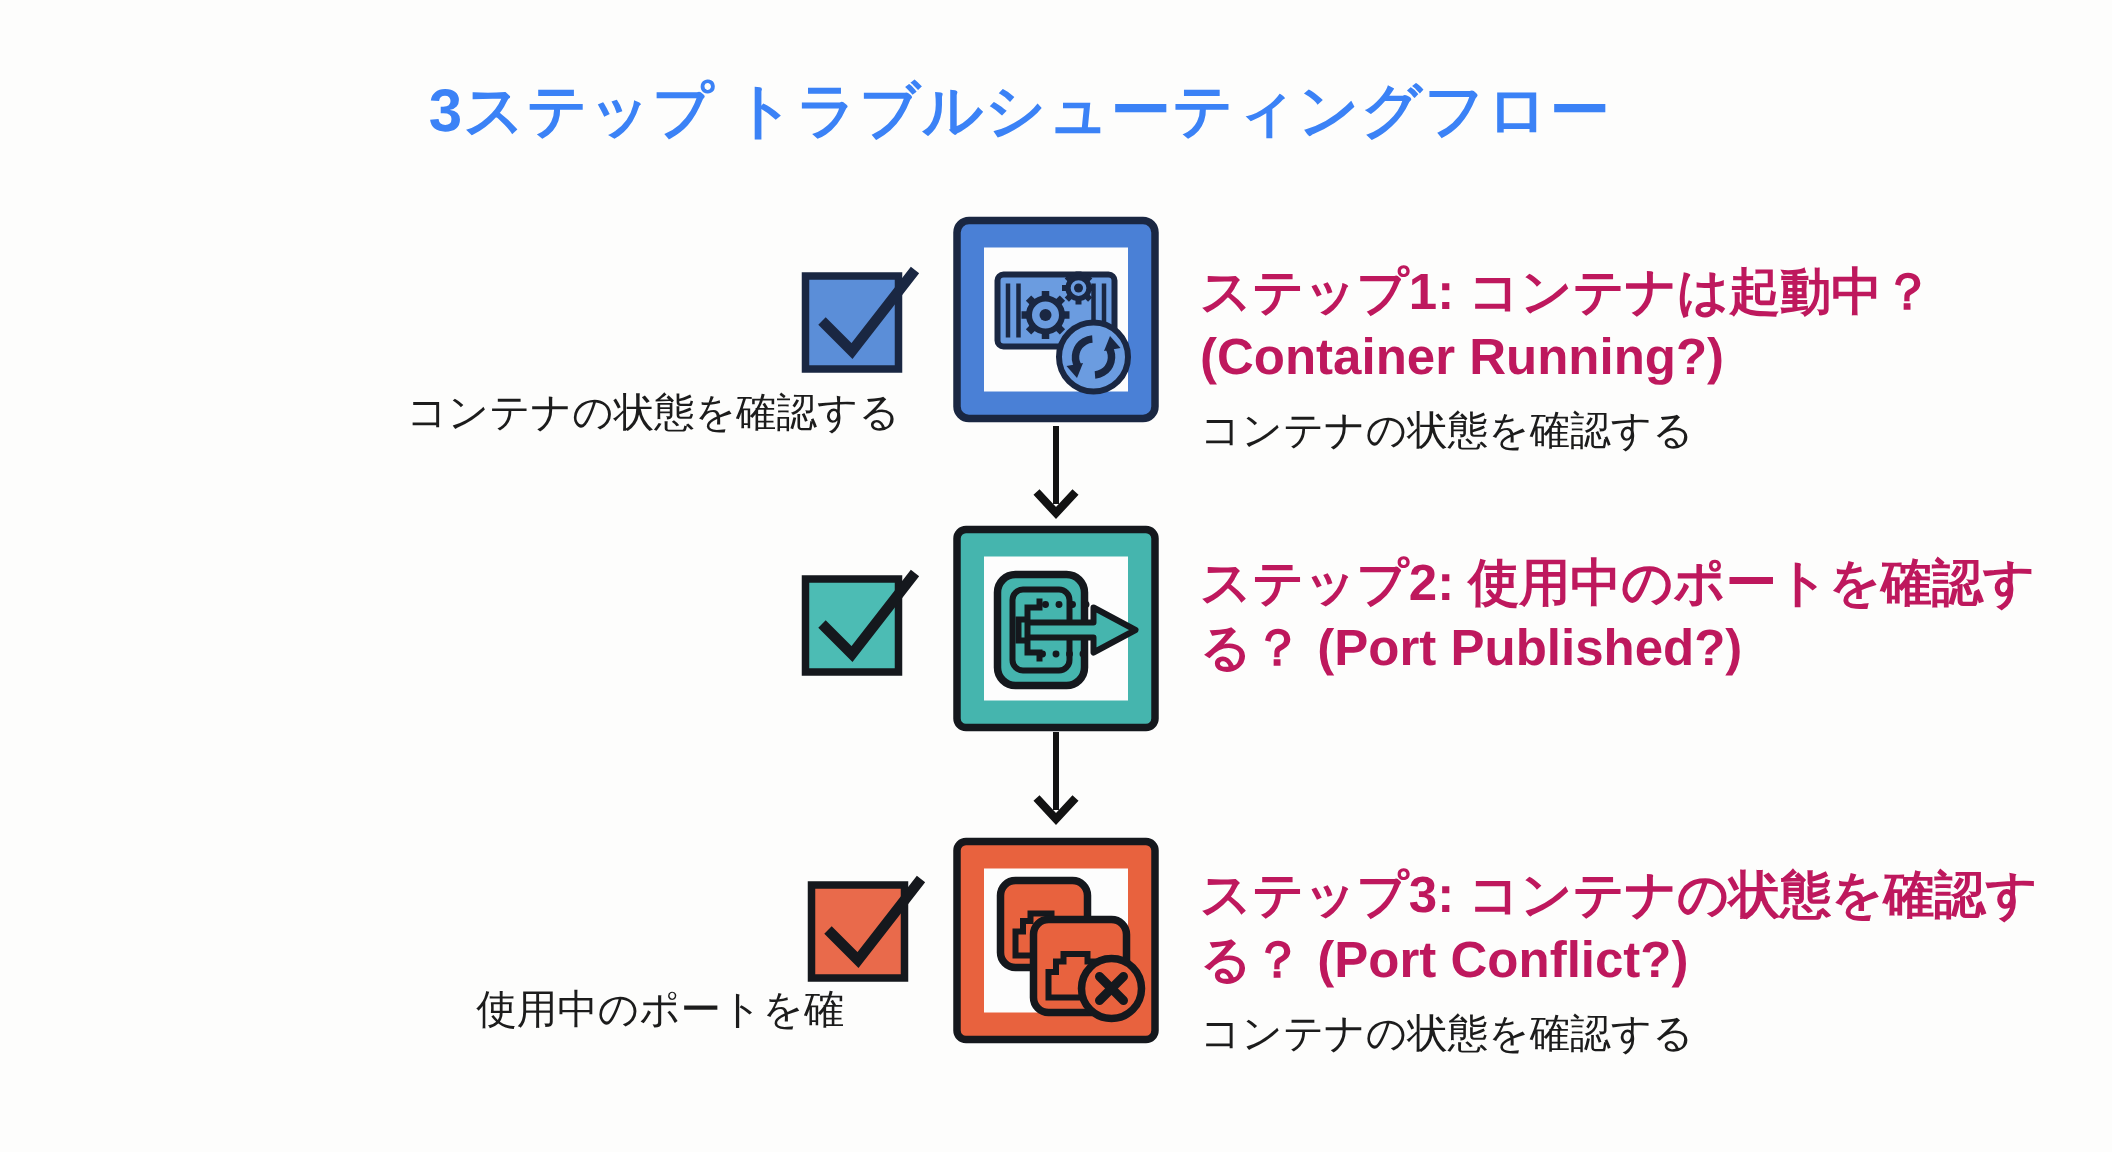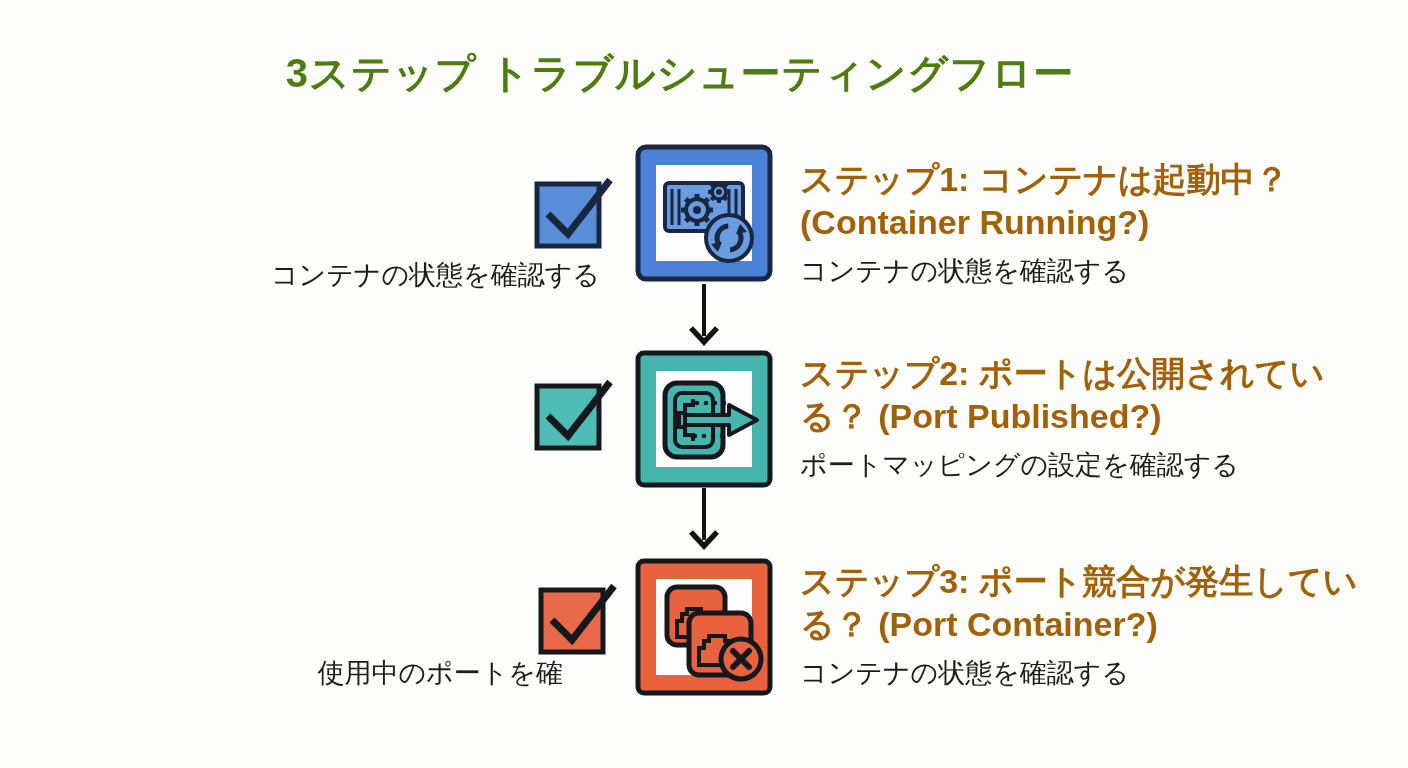--- a/index.html
+++ b/index.html
@@ -5,21 +5,21 @@
   html,body { margin:0; padding:0; }
   .canvas {
     position:relative; width:1408px; height:768px;
     background: var(--background, #fdfdfc);
     font-family: "Liberation Sans", sans-serif;
     color:#151515; overflow:hidden;
   }
   .title {
     position:absolute; top:46px; left:0; width:1360px; margin:0;
     text-align:center; font-size:40px; font-weight:800; letter-spacing:1px;
-    color:#4d7c0f;
+    color:#3b82f6;
   }
   .checkbox { position:absolute; width:84px; height:84px; overflow:visible; }
   .cb-box   { stroke: var(--ink); stroke-width:5; }
   .cb-check { fill:none; stroke: var(--ink); stroke-width:7; }
   .cb1 { left:532px; top:170px; }
   .cb1 .cb-box { fill: var(--checkbox-blue); stroke: var(--ink-navy); }
   .cb1 .cb-check { stroke: var(--ink-navy); }
   .cb2 { left:532px; top:372px; }
   .cb2 .cb-box { fill: var(--checkbox-teal); }
   .cb3 { left:536px; top:576px; }
@@ -41,21 +41,21 @@
   .blue-fill  { fill: var(--accent-blue-light); stroke: var(--ink-navy); }
   .navy-line  { stroke: var(--ink-navy); }
   .navy-fill  { fill: var(--ink-navy); }
   .teal-shape   { fill: var(--accent-teal);   stroke: var(--ink); }
   .orange-shape { fill: var(--accent-orange); stroke: var(--ink); }
   .ink-line { stroke: var(--ink); fill:none; }
   .ink-dot  { fill: var(--ink); }
 
   .textblock { position:absolute; left:800px; width:565px; }
   .tb1 { top:158px; } .tb2 { top:352px; } .tb3 { top:560px; }
-  .heading { font-size:34px; font-weight:800; line-height:1.27; color:#a16207; }
+  .heading { font-size:34px; font-weight:800; line-height:1.27; color:#be185d;margin-top:16px; }
   .desc    { margin-top:9px; font-size:27px; color:#1c1c1c; }
 
   .arrow { position:absolute; width:40px; height:66px; overflow:visible; }
   .arrow1 { left:684px; top:284px; }
   .arrow2 { left:684px; top:488px; }
   .arrow line     { stroke:#121212; stroke-width:4; }
   .arrow polyline { fill:none; stroke:#121212; stroke-width:5.5; }
 </style>
 </head>
 <body>
@@ -149,22 +149,21 @@
       <circle class="ink-dot" cx="82" cy="54" r="2.3"></circle>
         <circle class="ink-dot" cx="91" cy="54" r="2.3"></circle>
       <circle class="ink-dot" cx="62" cy="87" r="2.3"></circle>
         <circle class="ink-dot" cx="71" cy="87" r="2.3"></circle>
       <circle class="ink-dot" cx="80" cy="87" r="2.3"></circle>
         <circle class="ink-dot" cx="89" cy="87" r="2.3"></circle>
     </g>
   </svg>
 
   <div class="textblock tb2">
-    <div class="heading">ステップ2: ポートは公開されている？ (Port Published?)</div>
-    <div class="desc">ポートマッピングの設定を確認する</div>
+    <div class="heading">ステップ2: 使用中のポートを確認する？ (Port Published?)</div>
   </div>
 
   <svg class="arrow arrow2" viewBox="0 0 40 66">
     <line x1="20" y1="0" x2="20" y2="52"></line>
     <polyline points="7,44 20,58 33,44"></polyline>
   </svg>
 
   <svg class="checkbox cb3" viewBox="0 0 84 84">
     <rect class="cb-box" x="5" y="14" width="62" height="62"></rect>
     <polyline class="cb-check" points="16,44 36,64 78,10"></polyline>
@@ -183,17 +182,17 @@
     <path class="ink-line" d="M66 108 v-17 h5 v-7 h5 v-5 h16 v5 h5 v7 h5 v17 z" stroke-width="4"></path>
 
     <g>
       <circle class="orange-shape" cx="108" cy="102" r="20" stroke-width="5"></circle>
       <line class="ink-line" x1="100" y1="94" x2="116" y2="110" stroke-width="6" stroke-linecap="round"></line>
       <line class="ink-line" x1="116" y1="94" x2="100" y2="110" stroke-width="6" stroke-linecap="round"></line>
     </g>
   </svg>
 
   <div class="textblock tb3">
-    <div class="heading">ステップ3: ポート競合が発生している？ (Port Container?)</div>
+    <div class="heading">ステップ3: コンテナの状態を確認する？ (Port Conflict?)</div>
     <div class="desc">コンテナの状態を確認する</div>
   </div>
 
 </div>
 
 </body></html>

